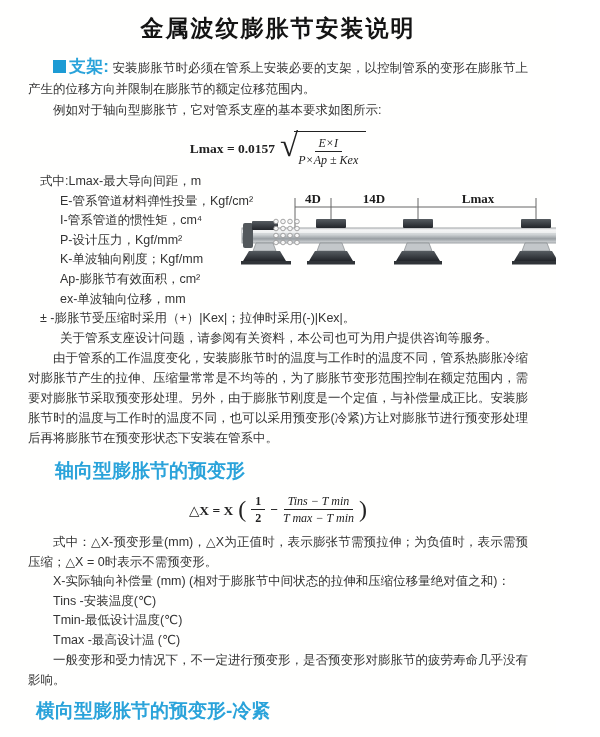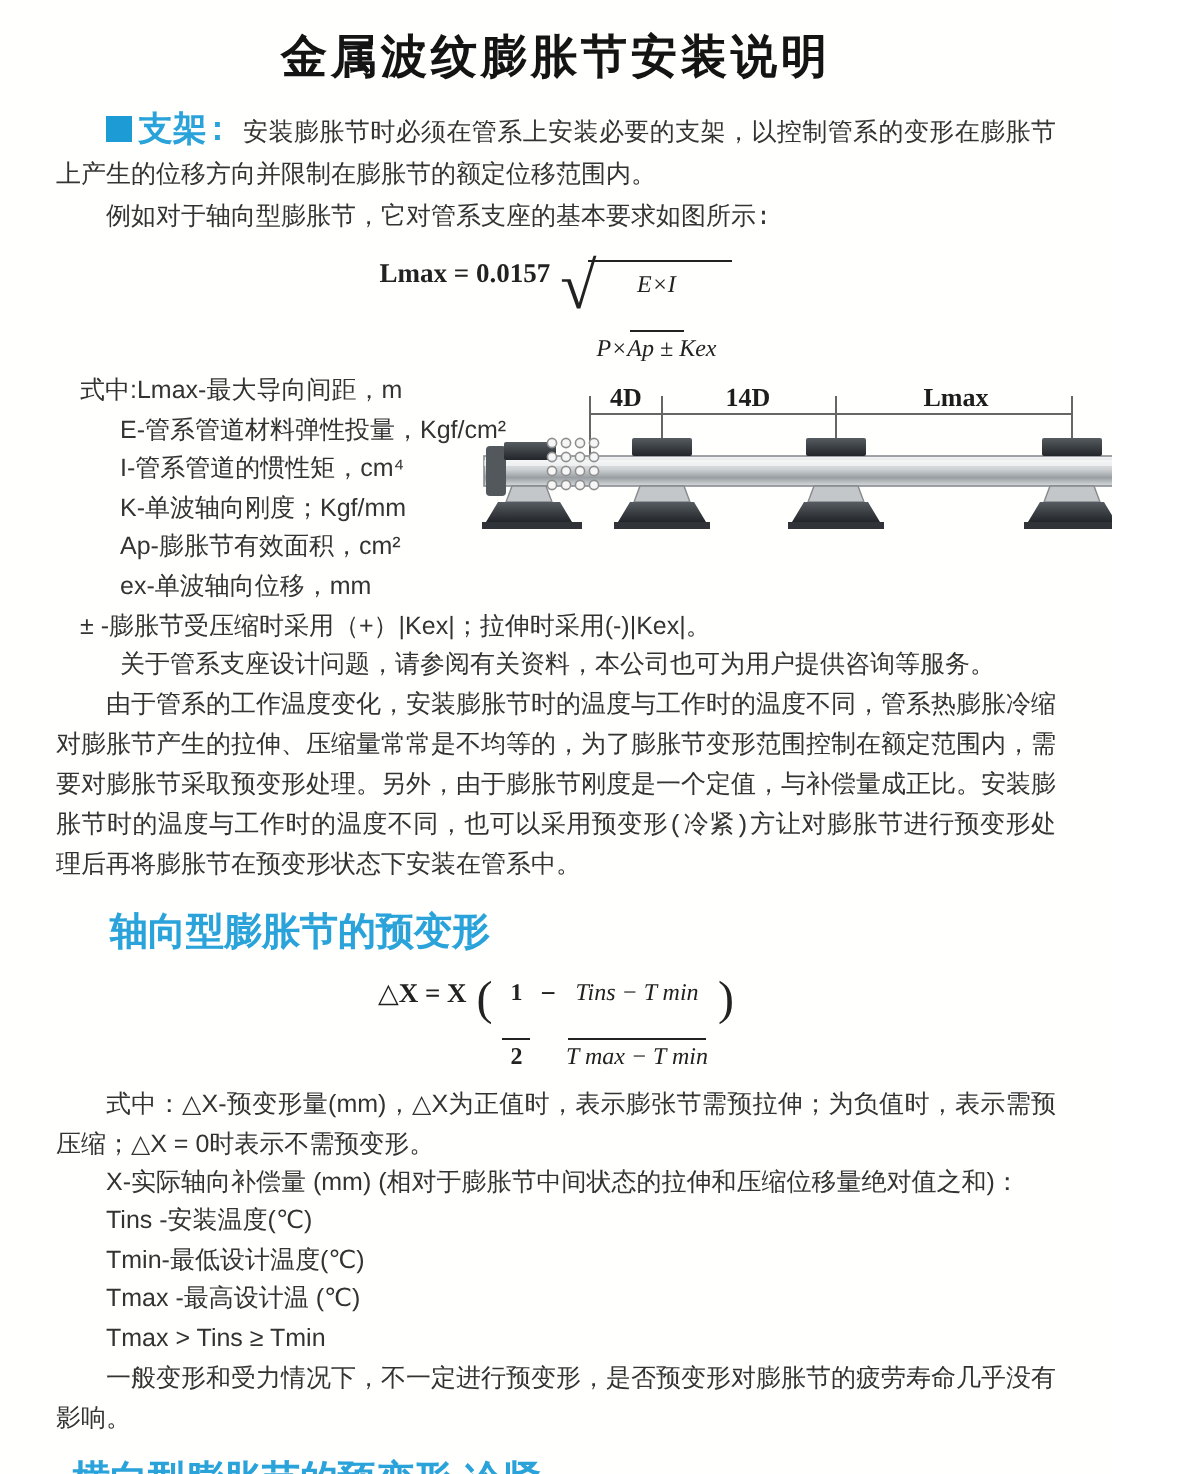--- a/index.html
+++ b/index.html
@@ -7,42 +7,42 @@
   .page {
     position:relative; width:556px; height:737px; overflow:hidden;
     background:#fffffe; color:#333;
     font-family:"Liberation Sans","DejaVu Sans",sans-serif;
     font-size:12.5px; padding-top:13px;
   }
   .doc-title {
     text-align:center; font-size:23px; font-weight:bold; color:#141414;
     letter-spacing:2px; margin-bottom:12px;
   }
-  .para { margin:0 28px; line-height:21px; text-align:justify;font-family:Liberation Mono, monospace; }
+  .para { margin:0 28px; line-height:21px; text-align:justify; }
   .indent2 { text-indent:2em; }
   .sec-head-inline { font-size:17px; font-weight:bold; }
   .blue { color:#2aa3da; }
   .sq {
     display:inline-block; width:13px; height:13px; background:#1d9bd4;
     margin-right:3px; vertical-align:-1px;
   }
   .sec-head { margin:12px 28px 4px; font-size:17px; font-weight:bold; }
 
   
   .formula {
-    display:flex; justify-content:center; gap:5px;
+    display:flex; justify-content:center; align-items:center; gap:5px;
     font-family:"Liberation Serif","DejaVu Serif",serif; font-weight:bold;
     color:#222; font-size:13.5px;
   }
   .f1 { margin:9px 0 4px; }
   .root { display:inline-flex; align-items:flex-start; }
   .radical { font-size:33px; font-weight:normal; line-height:30px; }
   .under-root { border-top:1.6px solid #222; padding:3px 8px 0 4px; margin-left:-4px; margin-top:1px; }
   .frac { display:inline-flex; flex-direction:column; align-items:center; font-size:12px; line-height:1.25; }
-  .frac .num { padding:0 4px 15px; border-bottom:1px solid #222; }
+  .frac .num { padding:0 4px 0; border-bottom:1px solid #222; }
   .frac .den { padding-top:1px; }
   .it { font-style:italic; font-weight:normal; }
   .big-paren { font-size:24px; font-weight:normal; line-height:1; transform:translateY(-1px); }
   .f2 { margin:10px 0 6px; }
   .frac.upright { font-style:normal; font-weight:bold; }
 
   
   .defs { margin:3px 0 0 40px; line-height:19.6px; }
   .def.ind { padding-left:20px; }
 
@@ -82,20 +82,21 @@
             <span class="den it">P×Ap ± Kex</span>
           </span>
         </span>
       </span>
     </div>
 
     <div class="defs">
       <div class="def">式中:Lmax-最大导向间距，m</div>
       <div class="def ind">E-管系管道材料弹性投量，Kgf/cm²</div>
       <div class="def ind">I-管系管道的惯性矩，cm⁴</div>
+      <div class="def ind">P-设计压力，Kgf/mm²</div>
       <div class="def ind">K-单波轴向刚度；Kgf/mm</div>
       <div class="def ind">Ap-膨胀节有效面积，cm²</div>
       <div class="def ind">ex-单波轴向位移，mm</div>
       <div class="def">± -膨胀节受压缩时采用（+）|Kex|；拉伸时采用(-)|Kex|。</div>
       <div class="def ind">关于管系支座设计问题，请参阅有关资料，本公司也可为用户提供咨询等服务。</div>
     </div>
 
     <svg class="diagram" viewBox="0 0 358 100">
       <defs>
         <linearGradient id="pipeG" x1="0" y1="0" x2="0" y2="1">
@@ -193,21 +194,20 @@
       </span>
       <span class="big-paren">)</span>
     </div>
 
     <div class="notes">
       <p class="note-para">式中：△X-预变形量(mm)，△X为正值时，表示膨张节需预拉伸；为负值时，表示需预压缩；△X = 0时表示不需预变形。</p>
       <div class="line">X-实际轴向补偿量 (mm) (相对于膨胀节中间状态的拉伸和压缩位移量绝对值之和)：</div>
       <div class="line">Tins -安装温度(℃)</div>
       <div class="line">Tmin-最低设计温度(℃)</div>
       <div class="line">Tmax -最高设计温 (℃)</div>
-      <div class="line">Tmax &gt; Tins ≥ Tmin</div>
       <p class="note-para">一般变形和受力情况下，不一定进行预变形，是否预变形对膨胀节的疲劳寿命几乎没有影响。</p>
     </div>
   </div>
 
   <div>
     <div class="sub-title blue sub2">横向型膨胀节的预变形-冷紧</div>
 
   </div>
 
 </div>

